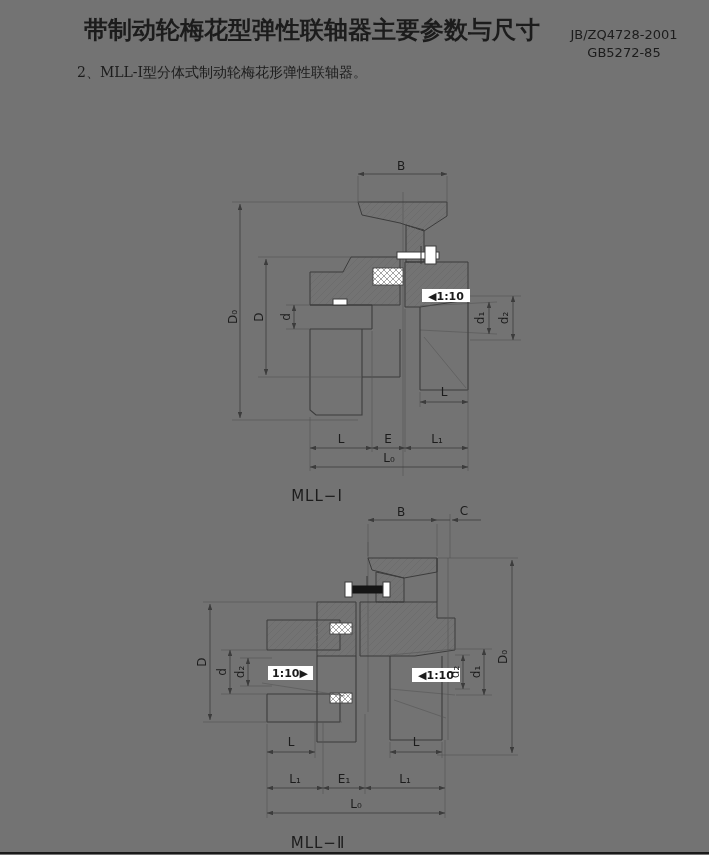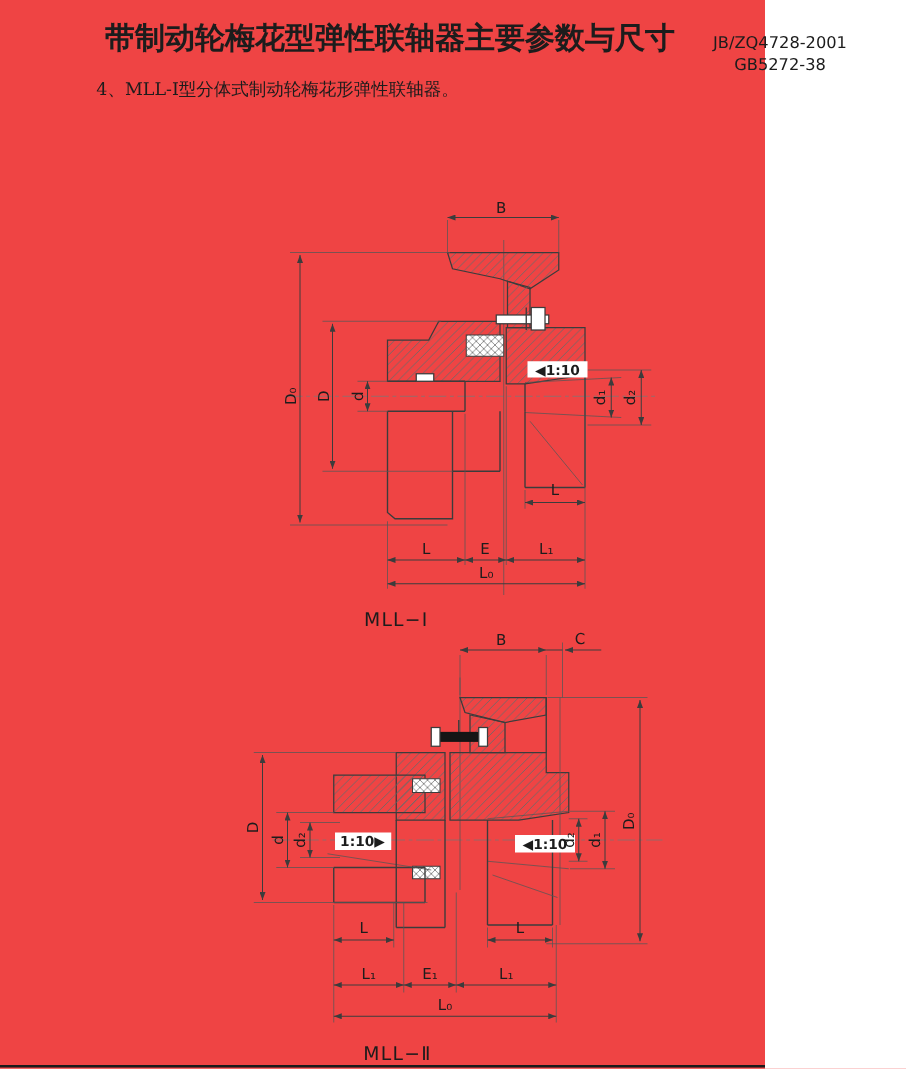--- a/index.html
+++ b/index.html
@@ -1,18 +1,18 @@
 <!DOCTYPE html>
 <html><head>
 <meta charset="utf-8">
 <style>
   html,body{margin:0;padding:0;}
   body{width:725px;height:855px;background:#ffffff;overflow:hidden;
        font-family:"DejaVu Sans",sans-serif;color:#1c1c1c;}
-  .page{position:relative;width:612px;height:855px;background:#ef4444;text-decoration:underline;}
+  .page{position:relative;width:709px;height:855px;background:#737373;text-decoration:underline;}
   .title{position:absolute;left:84px;top:14px;margin:0;font-size:24px;font-weight:bold;
          font-family:"DejaVu Sans",sans-serif;letter-spacing:0px;white-space:nowrap;}
   .standards{position:absolute;left:556px;top:26px;width:136px;text-align:center;
              font-size:13px;line-height:18px;font-family:"DejaVu Sans",sans-serif;}
   .notes{position:absolute;left:77px;top:62px;font-size:14px;line-height:21px;
          font-family:"DejaVu Serif",serif;}
   .figsvg{position:absolute;}
   .bottom-rule{position:absolute;left:0;right:0;top:852px;height:2px;background:#1a1a1a;}
 
   
@@ -31,25 +31,25 @@
 </style>
 </head>
 <body>
 
 <div class="page">
 
   <h1 class="title">带制动轮梅花型弹性联轴器主要参数与尺寸</h1>
 
   <div class="standards">
     <div>JB/ZQ4728-2001</div>
-    <div>GB5272-38</div>
+    <div>GB5272-85</div>
   </div>
 
   <div class="notes">
-    <div>4、MLL-Ⅰ型分体式制动轮梅花形弹性联轴器。</div>
+    <div>2、MLL-Ⅰ型分体式制动轮梅花形弹性联轴器。</div>
   </div>
 
   <svg class="figsvg" style="left:150px;top:150px;" width="420" height="360" viewBox="150 150 420 360">
     <defs>
       <pattern id="hatch" patternUnits="userSpaceOnUse" width="7" height="7">
         <path d="M0,7 L7,0" stroke="#6a6a6a" stroke-width="0.7" fill="none"></path>
       </pattern>
       <pattern id="cross" patternUnits="userSpaceOnUse" width="6" height="6">
         <path d="M0,6 L6,0 M0,0 L6,6" stroke="#6a6a6a" stroke-width="0.6" fill="none"></path>
       </pattern>

